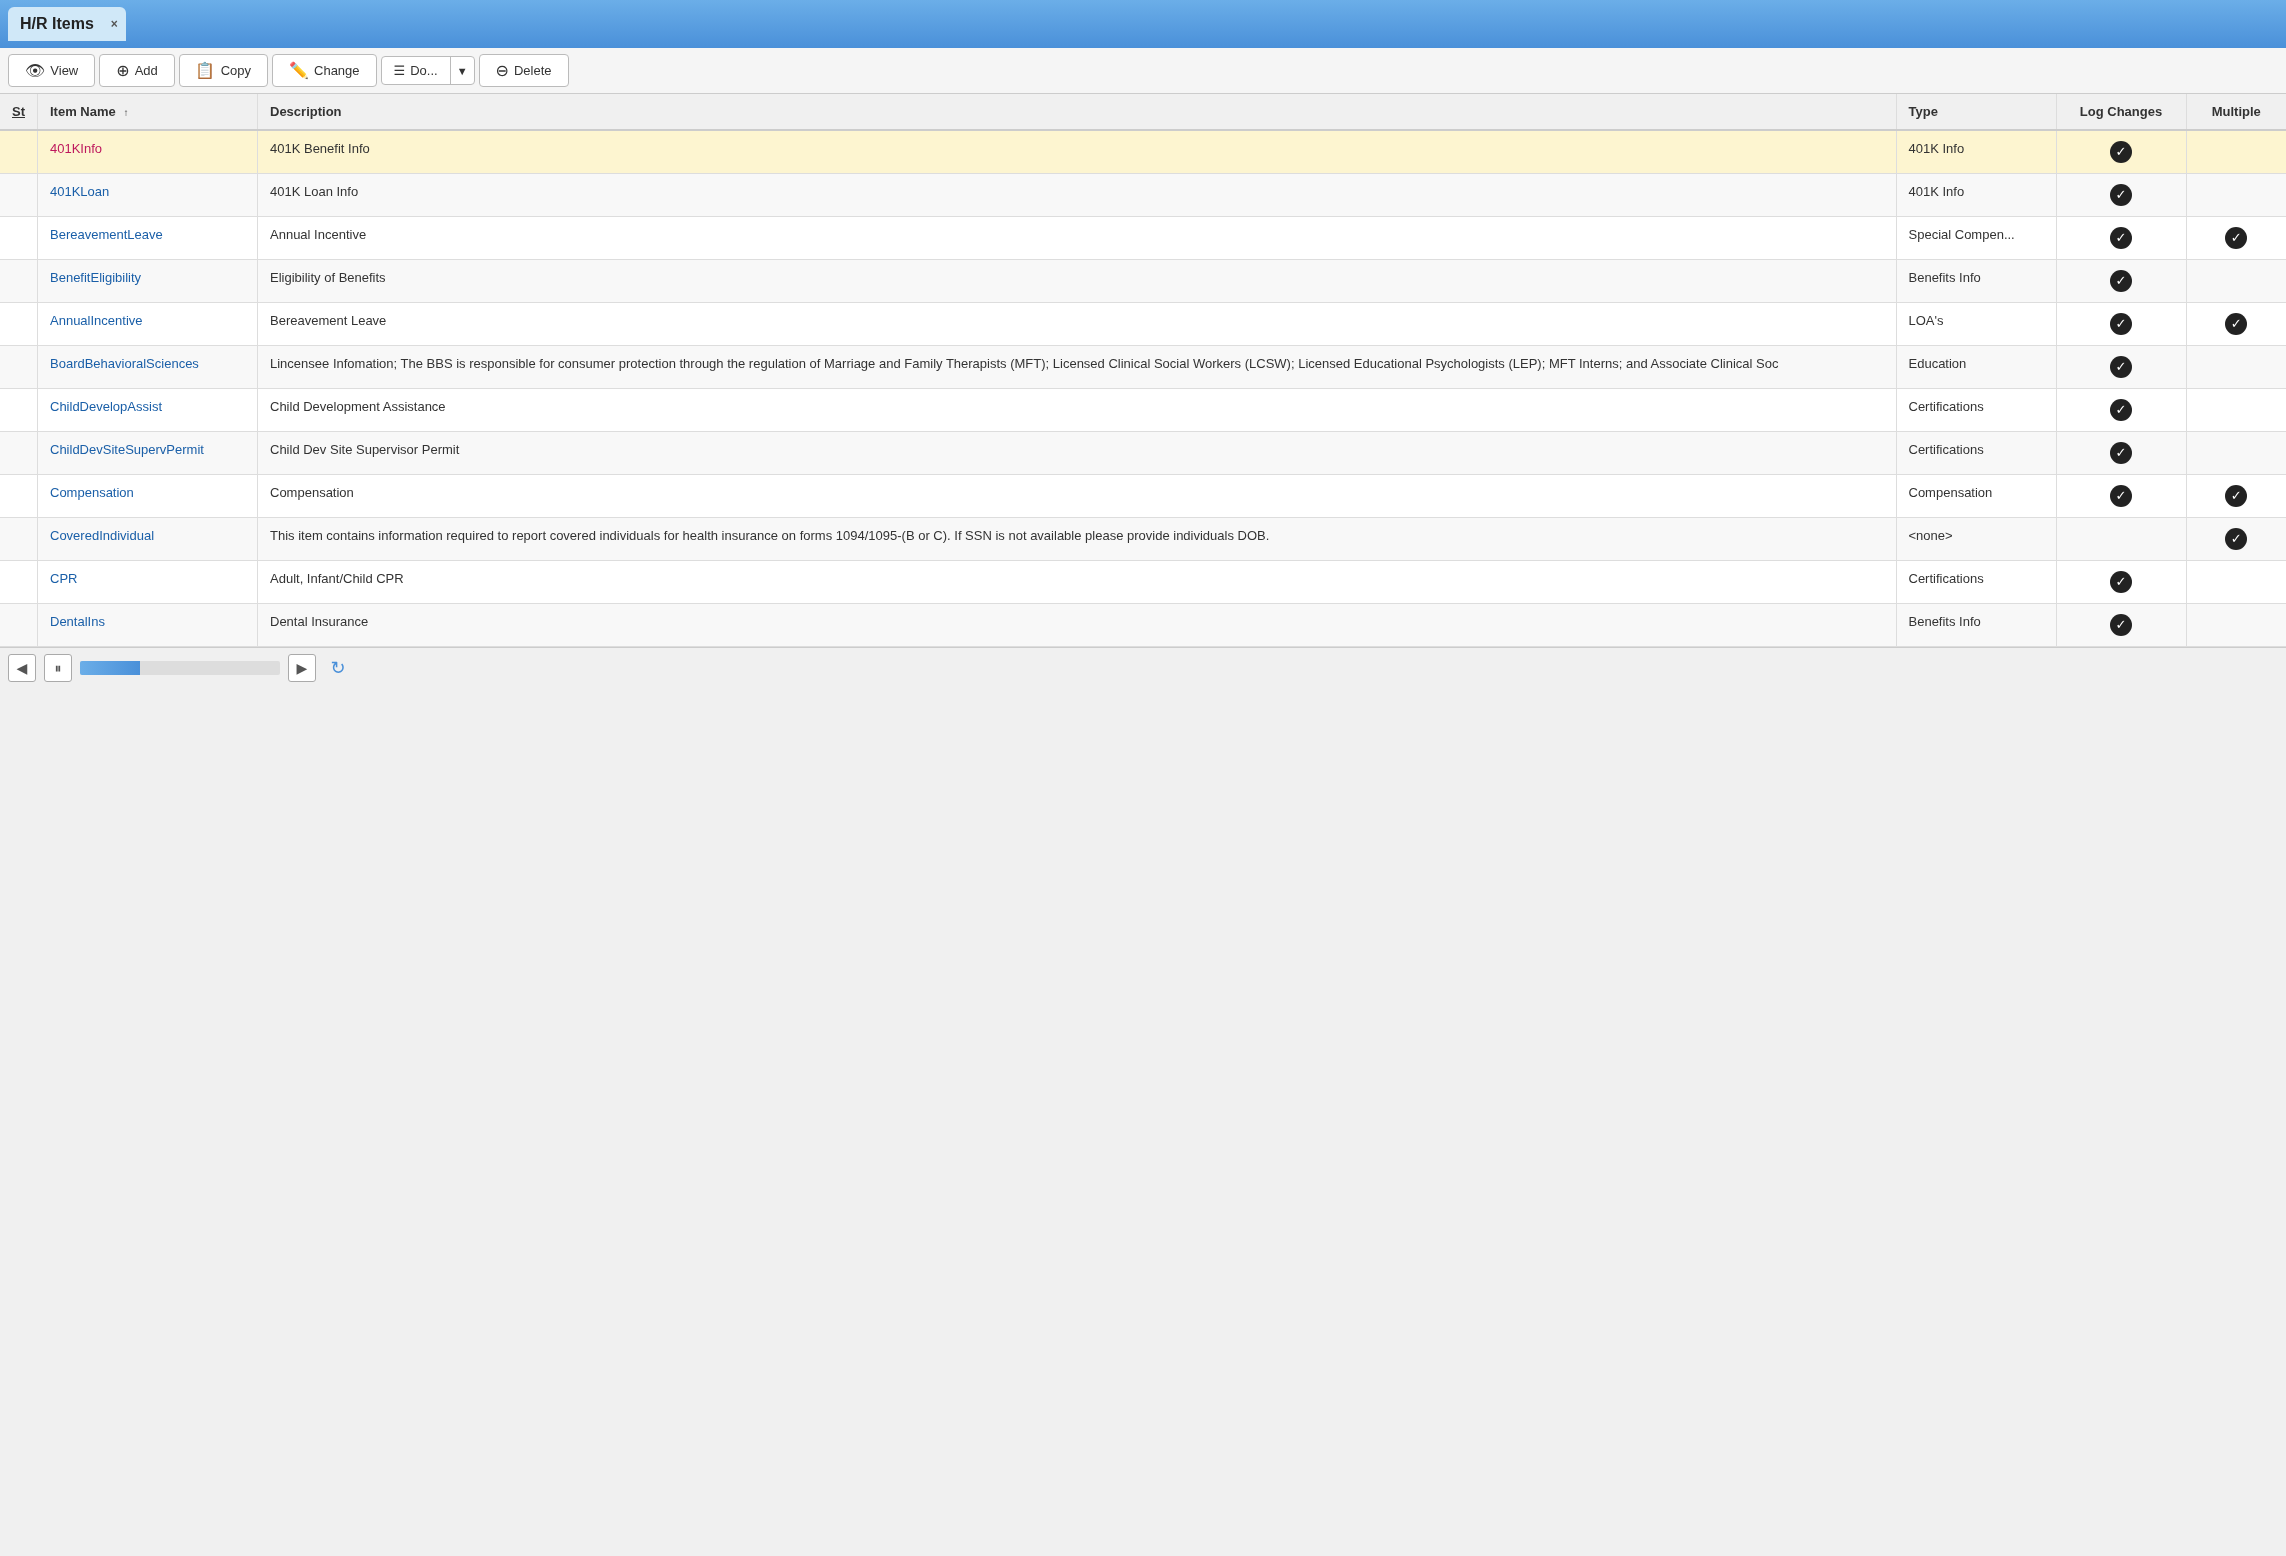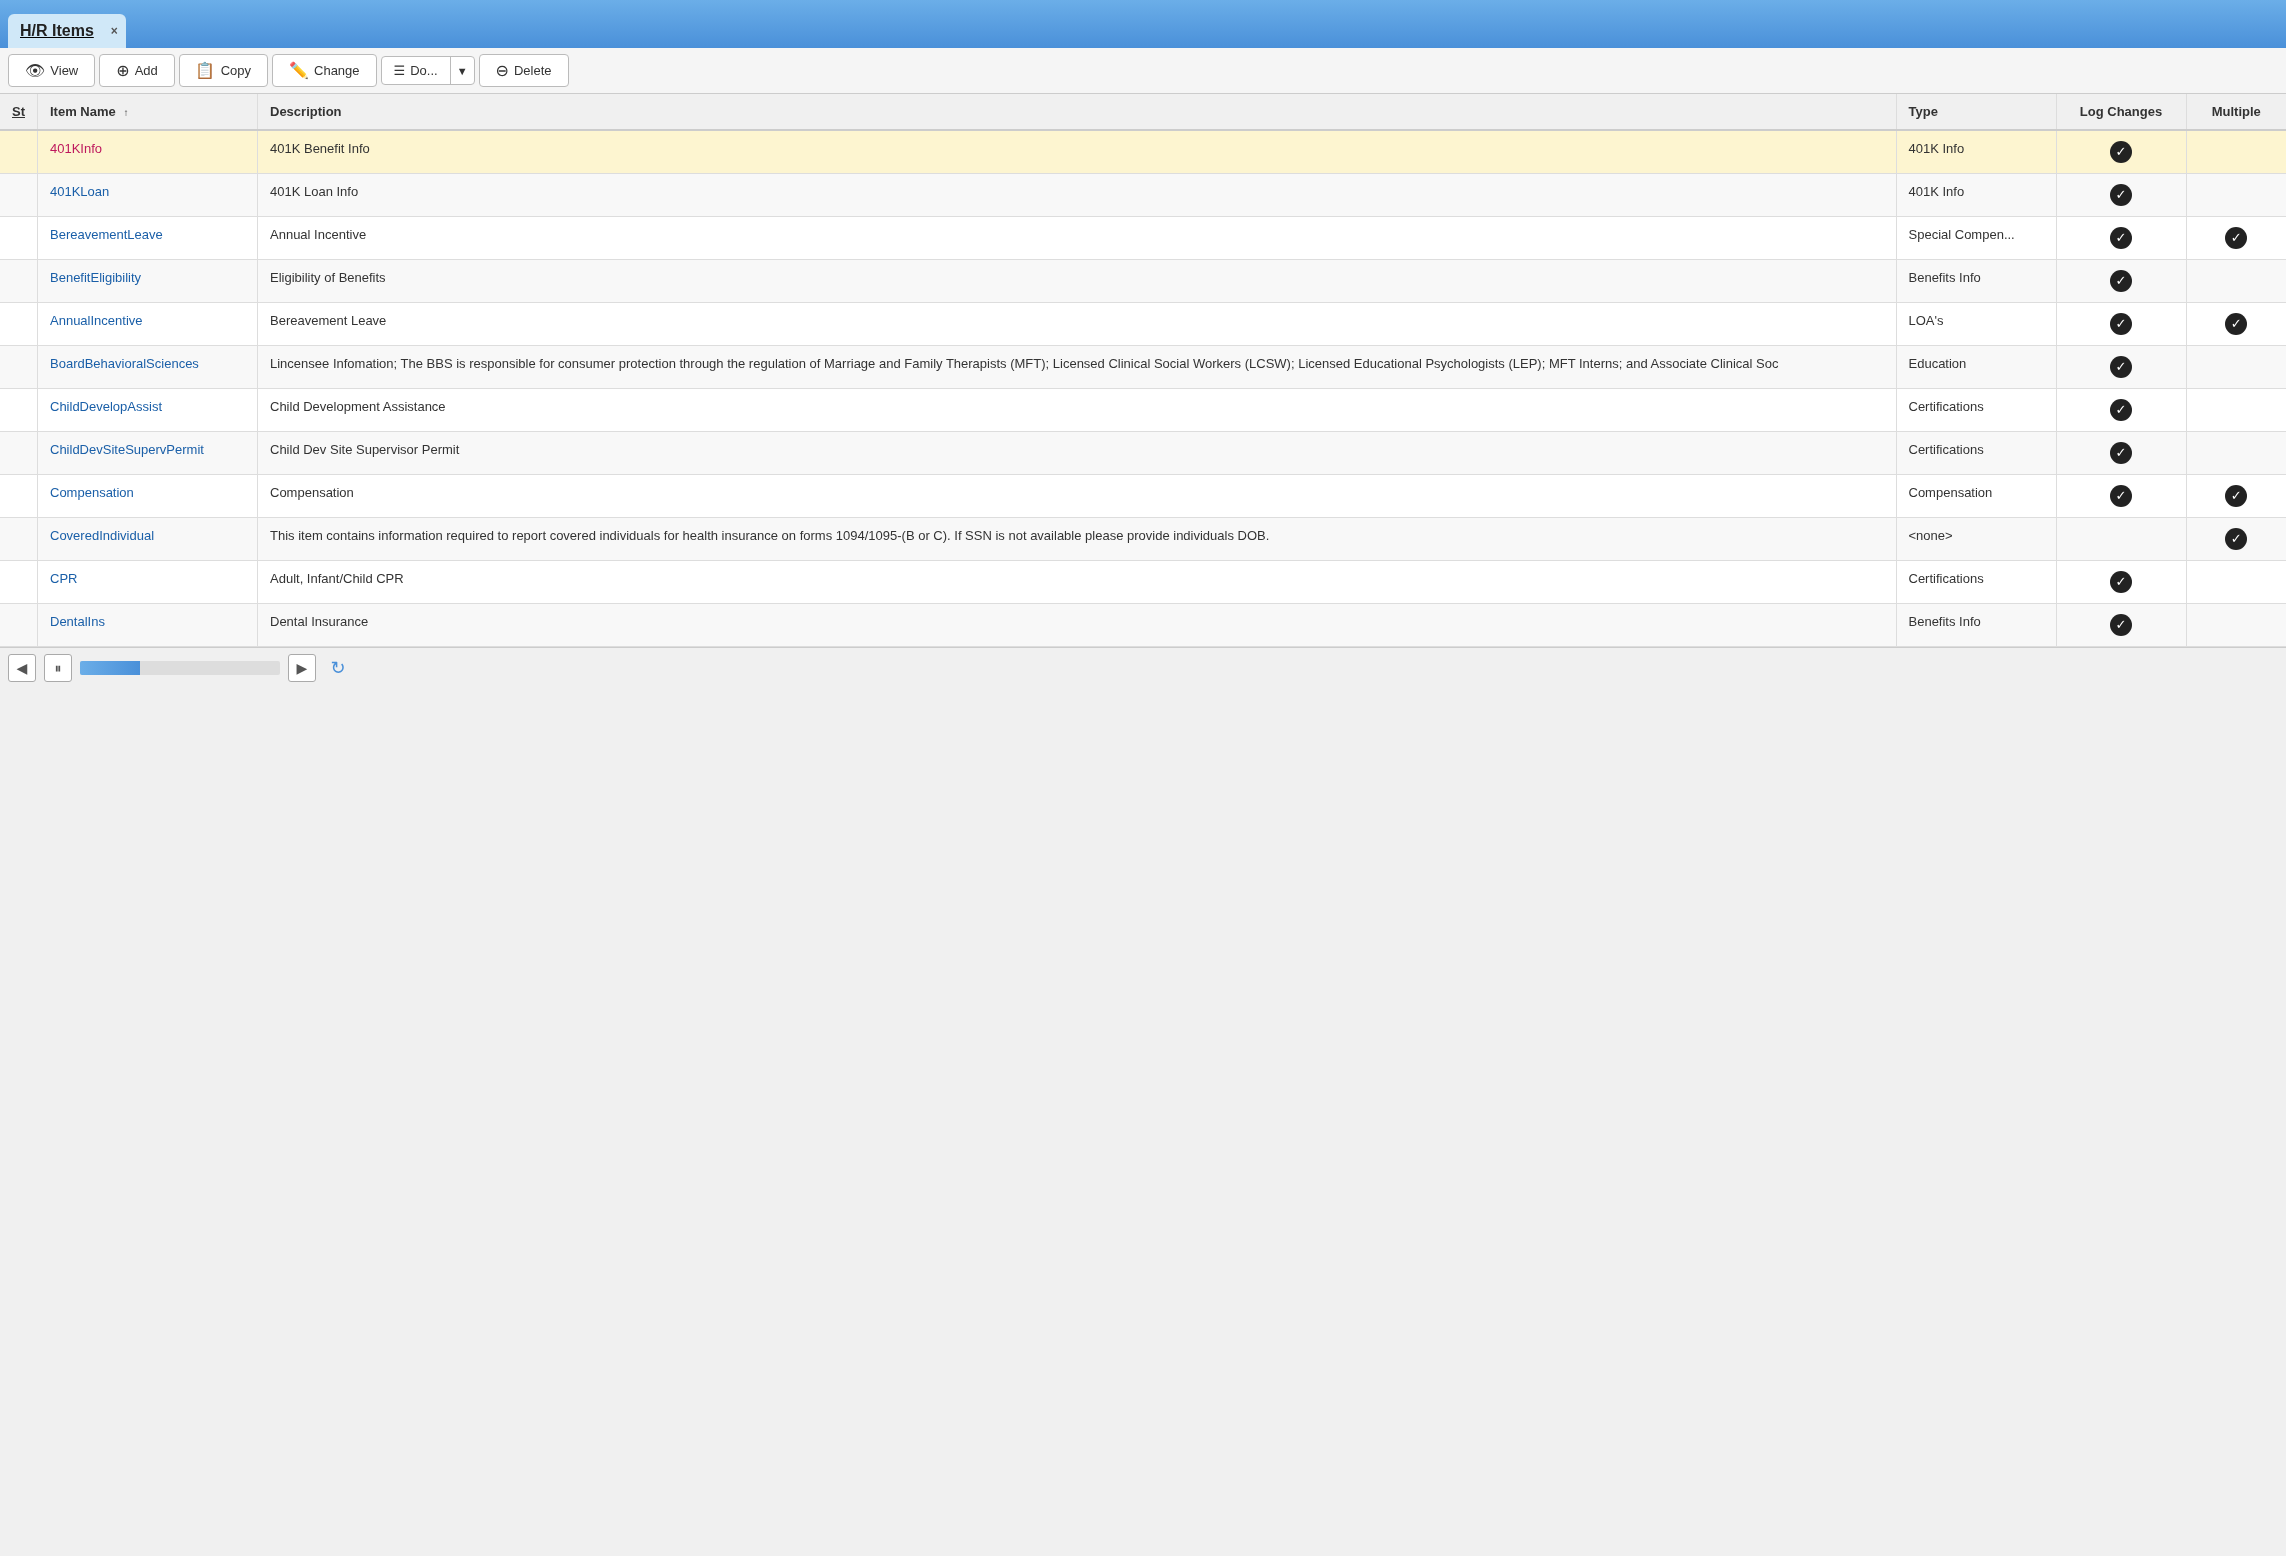--- a/index.html
+++ b/index.html
@@ -1,24 +1,23 @@
 <!DOCTYPE html>
 <html><head>
   <meta charset="utf-8">
   <style>
     * { box-sizing: border-box; margin: 0; padding: 0; }
     body { font-family: Arial, sans-serif; font-size: 14px; background: #f0f0f0; }
 
     .title-bar {
       background: linear-gradient(to bottom, #6baee8, #4a90d9);
       display: flex;
-      align-items: flex-end;
+      align-items: center;
       padding: 0 0 0 8px;
       height: 48px;
-      text-decoration: underline;
     }
     .title-tab {
       background: #d0e8f8;
       border-radius: 6px 6px 0 0;
       padding: 8px 32px 8px 12px;
       font-size: 16px;
       font-weight: bold;
       color: #222;
       position: relative;
       display: flex;

